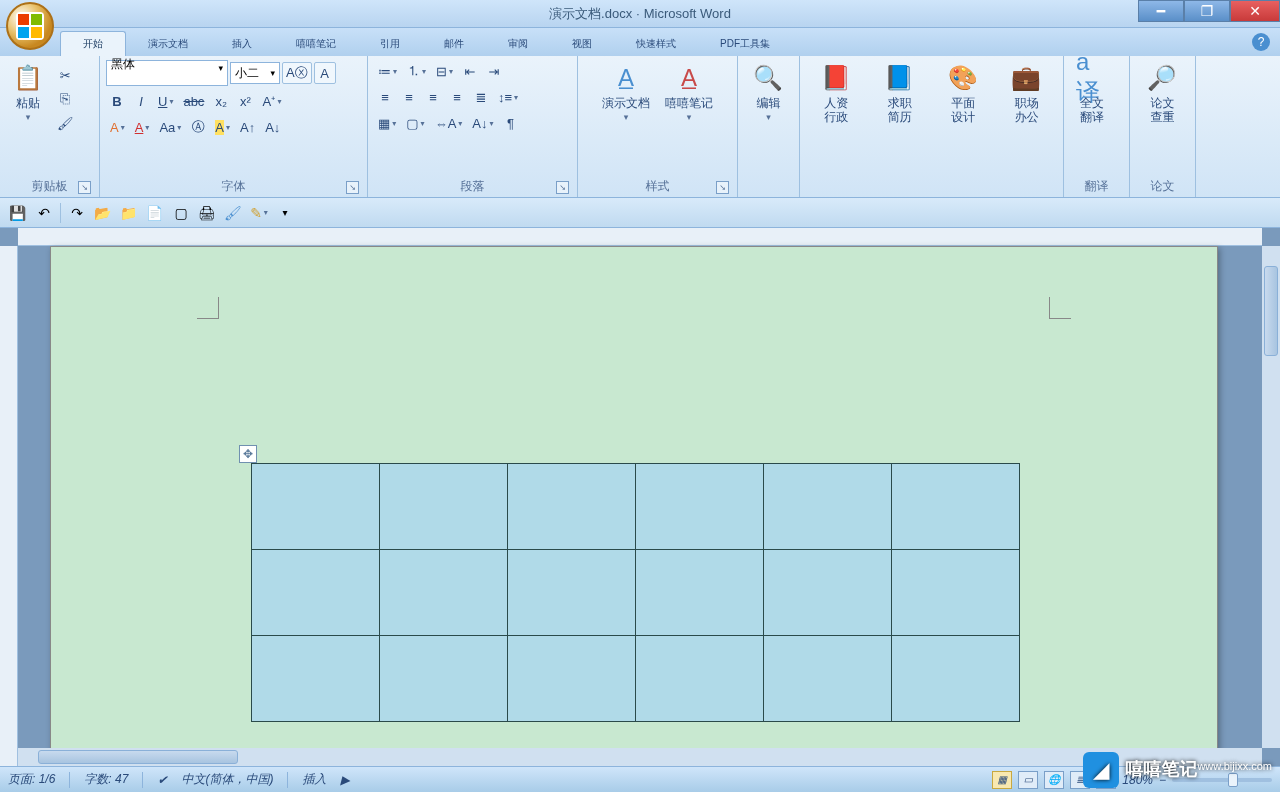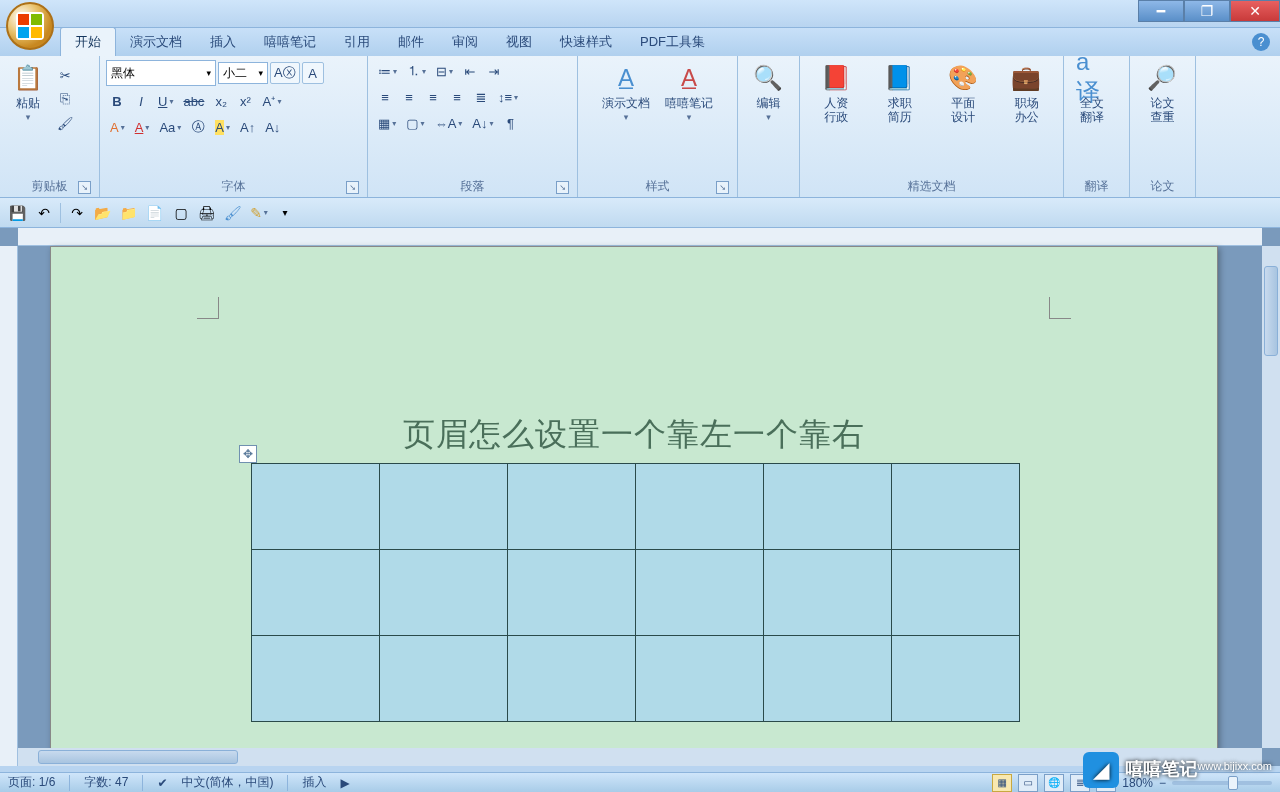--- a/index.html
+++ b/index.html
@@ -13,21 +13,21 @@
 .office-btn-inner span:nth-child(3){background:#00a4ef;} .office-btn-inner span:nth-child(4){background:#ffb900;}
 .title-text { flex:1; text-align:center; font-size:13px; color:#3a5a7a; }
 .win-controls { display:flex; position:absolute; right:0; top:0; }
 .win-btn { width:46px; height:22px; display:flex; align-items:center; justify-content:center; font-size:14px; color:#fff; border:1px solid #5a7fa8; }
 .win-min { background:linear-gradient(to bottom,#8eb8e8,#5a8fc8); }
 .win-max { background:linear-gradient(to bottom,#8eb8e8,#5a8fc8); }
 .win-close { background:linear-gradient(to bottom,#e86060,#c83a3a); width:50px; }
 
 
 .tabs { height:28px; background:linear-gradient(to bottom,#c8e0f8,#b0d0ee); display:flex; align-items:flex-end; padding-left:60px; }
-.tab { padding:5px 14px 5px; font-size:13px; color:#2a4a7a; cursor:pointer; border-radius:3px 3px 0 0; }
+.tab { padding:5px 22px 5px; font-size:10px; color:#2a4a7a; cursor:pointer; border-radius:3px 3px 0 0; }
 .tab.active { background:#eaf3fb; border:1px solid #8db4dc; border-bottom:none; color:#15365d; font-weight:500; }
 .help-icon { margin-left:auto; margin-right:10px; width:18px; height:18px; border-radius:50%; background:#4a8fd0; color:#fff; display:flex; align-items:center; justify-content:center; font-size:12px; align-self:center; }
 
 
 .ribbon { height:142px; background:linear-gradient(to bottom,#eaf3fb,#d0e4f6); border-bottom:1px solid #8db4dc; display:flex; }
 .group { border-right:1px solid #9ec0e0; display:flex; flex-direction:column; padding:4px 6px 0; position:relative; }
 .group-body { flex:1; display:flex; align-items:flex-start; gap:3px; }
 .group-label { text-align:center; font-size:12px; color:#567198; padding:3px 0 2px; position:relative; }
 .group-launcher { position:absolute; right:2px; bottom:3px; width:13px; height:13px; border:1px solid #7a9fc8; font-size:8px; display:flex; align-items:center; justify-content:center; color:#567198; background:#e8f2fb; }
 
@@ -35,21 +35,21 @@
 .big-icon { width:32px; height:32px; display:flex; align-items:center; justify-content:center; font-size:24px; }
 .big-btn .lbl { line-height:1.2; text-align:center; }
 .small-dd { font-size:9px; color:#567198; }
 
 .col { display:flex; flex-direction:column; gap:2px; }
 .row { display:flex; gap:2px; align-items:center; }
 .sm-btn { min-width:22px; height:22px; display:flex; align-items:center; justify-content:center; font-size:13px; color:#2a4a7a; cursor:pointer; border-radius:2px; border:1px solid transparent; padding:0 3px;}
 .sm-btn.boxed { border:1px solid #9ec0e0; background:#f0f7fd; }
 .dd-arrow::after { content:"▾"; font-size:8px; margin-left:2px; color:#567198; }
 
-.font-combo { width:110px; height:22px; border:1px solid #8db4dc; background:#fff; font-size:12px; padding:12px 4px; display:flex; align-items:center; justify-content:space-between; }
+.font-combo { width:122px; height:22px; border:1px solid #8db4dc; background:#fff; font-size:12px; padding:12px 4px; display:flex; align-items:flex-end; justify-content:space-between; }
 .size-combo { width:50px; height:22px; border:1px solid #8db4dc; background:#fff; font-size:12px; padding:0 4px; display:flex; align-items:center; justify-content:space-between; }
 
 
 .qat { height:30px; background:linear-gradient(to bottom,#d8eafa,#c0daf0); border-bottom:1px solid #8db4dc; display:flex; align-items:center; padding:0 8px; gap:6px; }
 .qat-btn { width:20px; height:20px; display:flex; align-items:center; justify-content:center; font-size:14px; cursor:pointer; }
 .qat-sep { width:1px; height:20px; background:#9ec0e0; }
 
 
 .doc-area { position:absolute; top:228px; left:0; right:0; bottom:26px; background:#7a9abc; overflow:hidden; }
 .ruler-v { position:absolute; left:0; top:18px; bottom:0; width:18px; background:#e8f0f8; border-right:1px solid #a0c0e0;}
@@ -64,21 +64,21 @@
 .mm-tl { top:50px; left:146px; border-bottom:1px solid #888; border-right:1px solid #888; }
 .mm-tr { top:50px; right:146px; border-bottom:1px solid #888; border-left:1px solid #888; }
 
 .doc-heading { position:absolute; top:166px; left:0; right:0; text-align:center; font-size:32px; color:#4a6f5a; font-weight:500; letter-spacing:1px;}
 .move-handle { position:absolute; top:198px; left:188px; width:18px; height:18px; border:1px solid #7090b0; background:#fff; display:flex; align-items:center; justify-content:center; font-size:12px; color:#5a7a9a;}
 
 .doc-table { position:absolute; top:216px; left:200px; border-collapse:collapse; }
 .doc-table td { border:1px solid #2a4a4a; width:128px; height:86px; background:#b0dae8; }
 
 
-.statusbar { position:absolute; bottom:0; left:0; right:0; height:20px; background:linear-gradient(to bottom,#cfe5fa,#a8cce8); border-top:1px solid #8db4dc; display:flex; align-items:center; font-size:12px; color:#2a4a7a; padding:0 8px; gap:14px; }
+.statusbar { position:absolute; bottom:0; left:0; right:0; height:26px; background:linear-gradient(to bottom,#cfe5fa,#a8cce8); border-top:1px solid #8db4dc; display:flex; align-items:center; font-size:12px; color:#2a4a7a; padding:0 8px; gap:14px;font-style:italic; }
 .status-sep { width:1px; height:16px; background:#8db4dc; }
 .status-right { margin-left:auto; display:flex; align-items:center; gap:6px; }
 .view-btn { width:20px; height:18px; border:1px solid #7a9fc8; background:#e0ecf8; display:flex; align-items:center; justify-content:center; font-size:10px; }
 .view-btn.active { background:#f8e8b0; border-color:#c8a840; }
 .zoom-slider { width:100px; height:4px; background:#a0c0e0; position:relative; border-radius:2px;}
 .zoom-thumb { position:absolute; width:10px; height:14px; background:#eaf3fb; border:1px solid #7a9fc8; top:-5px; left:56%; border-radius:2px;}
 
 
 .watermark { position:absolute; right:8px; bottom:4px; display:flex; align-items:center; gap:6px; z-index:50; color:#fff; font-size:18px; font-weight:bold; text-shadow:0 0 4px #000; }
 .wm-icon { width:36px; height:36px; background:#2090e0; border-radius:6px; display:flex; align-items:center; justify-content:center; font-size:20px;}
@@ -90,20 +90,21 @@
 
 <div class="titlebar">
   <div class="office-btn">
     <div class="office-btn-inner">
         <span></span>
         <span></span>
         <span></span>
         <span></span>
       </div>
   </div>
+  <div class="title-text">演示文档.docx · Microsoft Word</div>
   <div class="win-controls">
     <div class="win-btn win-min">━</div>
     <div class="win-btn win-max">❐</div>
     <div class="win-btn win-close">✕</div>
   </div>
 </div>
 
 <div class="tabs">
   <div class="tab active">开始</div>
   <div class="tab">演示文档</div>
@@ -255,21 +256,20 @@
         </div>
       <div class="big-btn">
           <div class="big-icon">🎨</div>
           <span class="lbl"><span>平面</span><br><span>设计</span></span>
         </div>
       <div class="big-btn">
           <div class="big-icon">💼</div>
           <span class="lbl"><span>职场</span><br><span>办公</span></span>
         </div>
     </div>
-    <div class="group-label"><span>精选文档</span></div>
   </div>
 
   <div class="group" style="width:66px">
     <div class="group-body" style="justify-content:flex-start">
       <div class="big-btn">
           <div class="big-icon" style="color:#4a8fd0">a译</div>
           <span class="lbl"><span>全文</span><br><span>翻译</span></span>
         </div>
     </div>
     <div class="group-label"><span>翻译</span></div>
@@ -302,21 +302,20 @@
   <div class="qat-btn" style="font-size:10px">▾</div>
 </div>
 
 <div class="doc-area">
   <div class="ruler-h"></div>
   <div class="ruler-v"></div>
 
   <div class="page">
     <div class="margin-mark mm-tl"></div>
     <div class="margin-mark mm-tr"></div>
-    <div class="doc-heading">页眉怎么设置一个靠左一个靠右</div>
     <div class="move-handle">✥</div>
     <table class="doc-table">
       <tbody>
           <tr>
             <td></td>
             <td></td>
             <td></td>
             <td></td>
             <td></td>
             <td></td>

